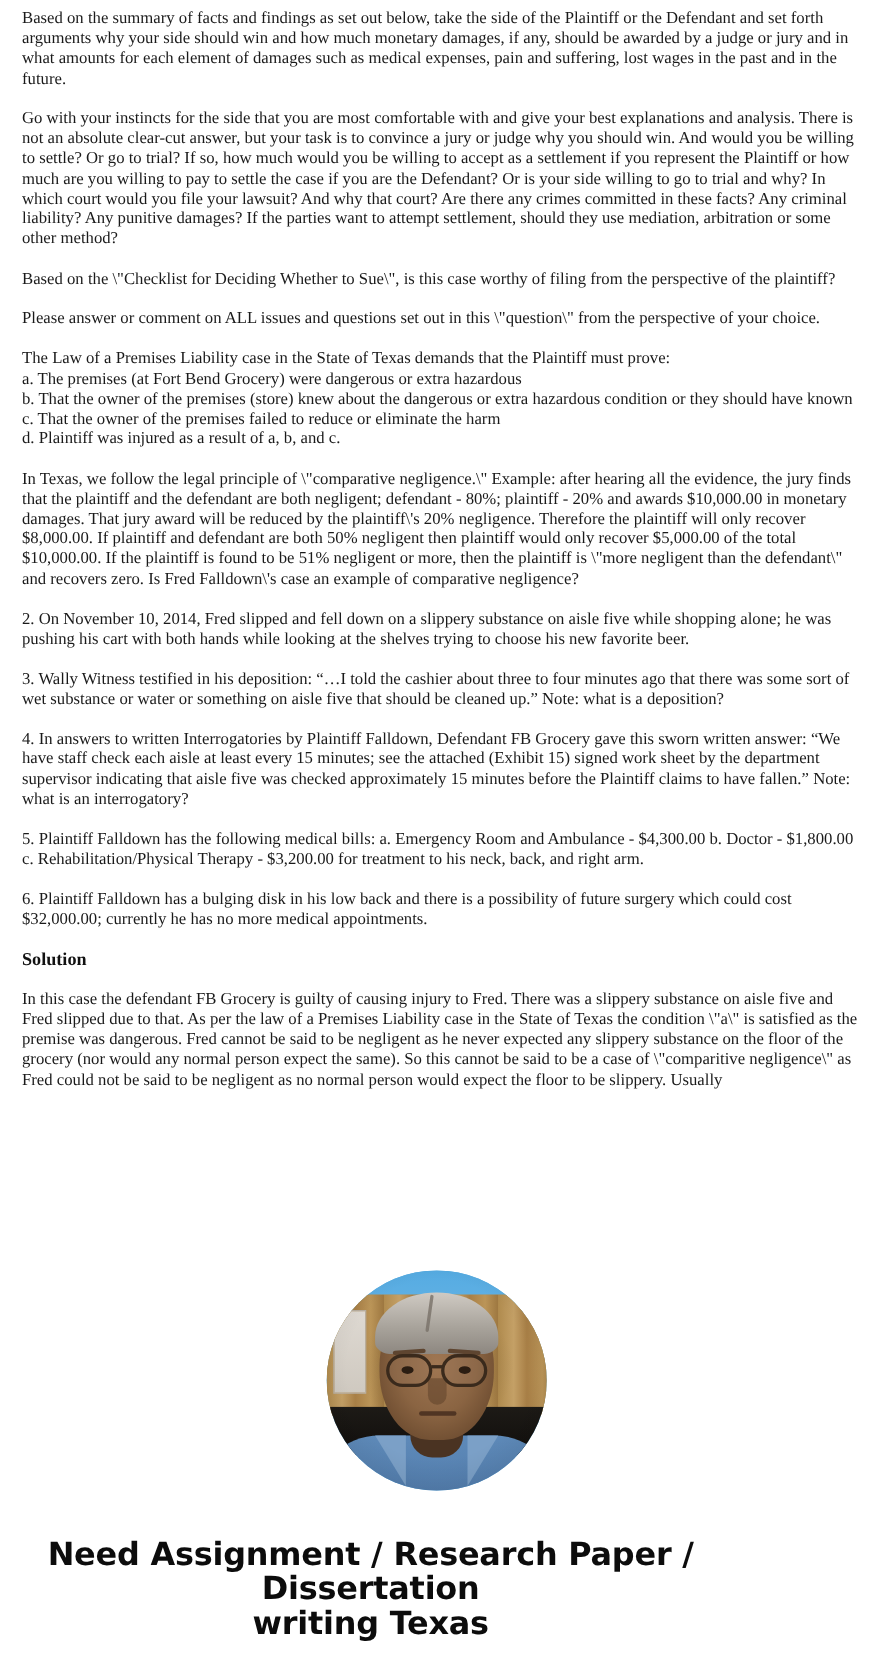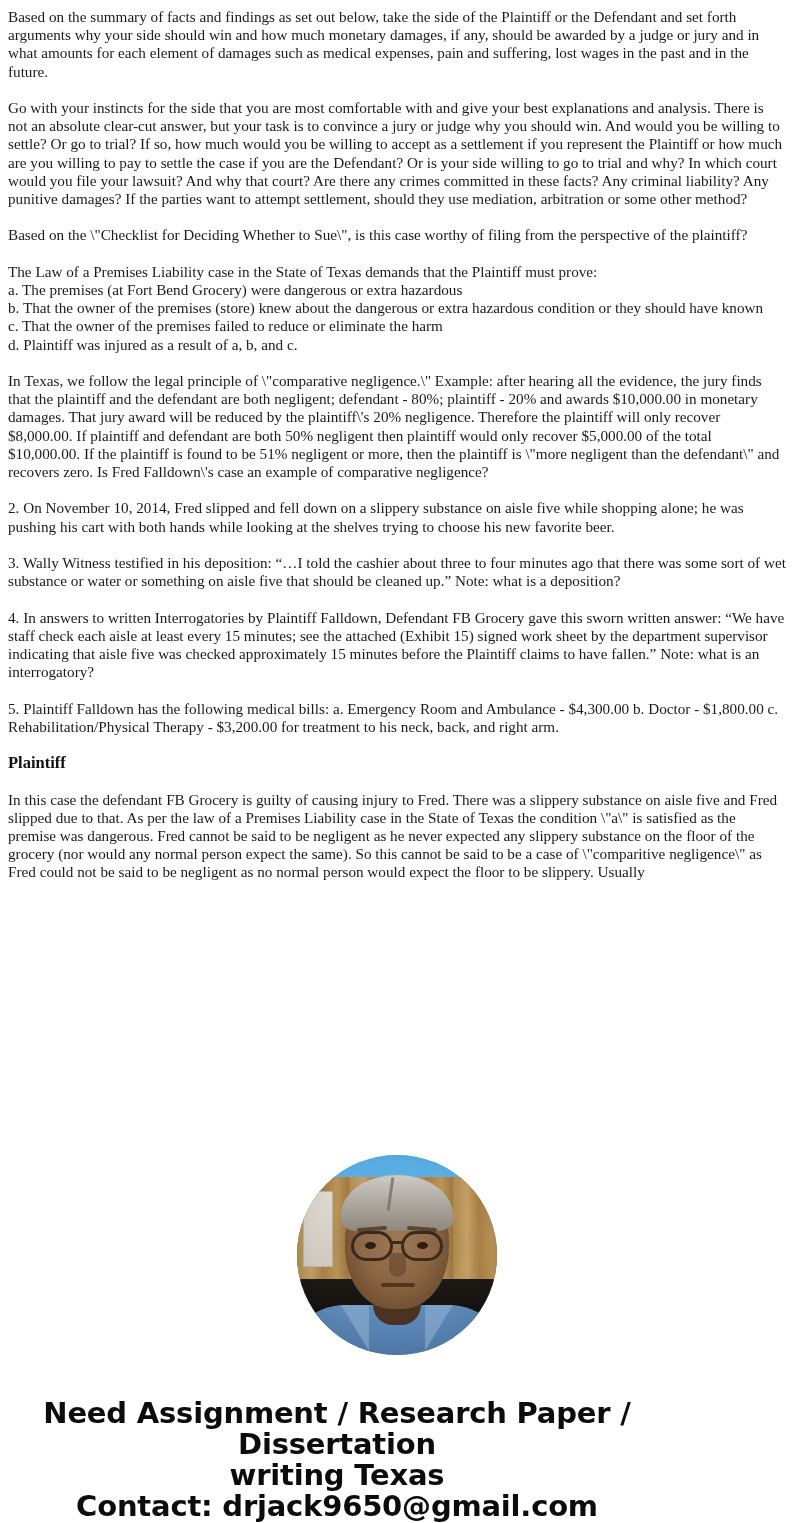--- a/index.html
+++ b/index.html
@@ -20,21 +20,21 @@
   
   #doc-clip {
     position: absolute;
     left: 0;
     top: 0;
     width: 794px;
     height: 1120px;
     overflow: hidden;
   }
   #doc-body {
-    padding: 8px 8px 0 8px;
+    padding: 8px 8px 0 20px;
     box-sizing: border-box;
     width: 794px;
   }
   .para {
     font-family: "Liberation Serif", "DejaVu Serif", serif;
     font-size: 15.2px;
     line-height: 18.2px;
     color: #1a1a1a;
     margin: 0 0 18.2px 0;
     text-align: left;
@@ -177,42 +177,44 @@
 
 <div id="doc-clip">
   <div id="doc-body">
 
     <p class="para">Based on the summary of facts and findings as set out below, take the side of the Plaintiff or the Defendant and set forth arguments why your side should win and how much monetary damages, if any, should be awarded by a judge or jury and in what amounts for each element of damages such as medical expenses, pain and suffering, lost wages in the past and in the future.</p>
 
     <p class="para">Go with your instincts for the side that you are most comfortable with and give your best explanations and analysis. There is not an absolute clear-cut answer, but your task is to convince a jury or judge why you should win. And would you be willing to settle? Or go to trial? If so, how much would you be willing to accept as a settlement if you represent the Plaintiff or how much are you willing to pay to settle the case if you are the Defendant? Or is your side willing to go to trial and why? In which court would you file your lawsuit? And why that court? Are there any crimes committed in these facts? Any criminal liability? Any punitive damages? If the parties want to attempt settlement, should they use mediation, arbitration or some other method?</p>
 
     <p class="para">Based on the \"Checklist for Deciding Whether to Sue\", is this case worthy of filing from the perspective of the plaintiff?</p>
 
+    <p class="para">Please answer or comment on ALL issues and questions set out in this \"question\" from the perspective of your choice.</p>
 
     <p class="para" style="white-space: pre-wrap;">The Law of a Premises Liability case in the State of Texas demands that the Plaintiff must prove:
 a. The premises (at Fort Bend Grocery) were dangerous or extra hazardous
 b. That the owner of the premises (store) knew about the dangerous or extra hazardous condition or they should have known
 c. That the owner of the premises failed to reduce or eliminate the harm
 d. Plaintiff was injured as a result of a, b, and c.</p>
 
     <p class="para">In Texas, we follow the legal principle of \"comparative negligence.\" Example: after hearing all the evidence, the jury finds that the plaintiff and the defendant are both negligent; defendant - 80%; plaintiff - 20% and awards $10,000.00 in monetary damages. That jury award will be reduced by the plaintiff\'s 20% negligence. Therefore the plaintiff will only recover $8,000.00. If plaintiff and defendant are both 50% negligent then plaintiff would only recover $5,000.00 of the total $10,000.00. If the plaintiff is found to be 51% negligent or more, then the plaintiff is \"more negligent than the defendant\" and recovers zero. Is Fred Falldown\'s case an example of comparative negligence?</p>
 
 
 
     <p class="para">2. On November 10, 2014, Fred slipped and fell down on a slippery substance on aisle five while shopping alone; he was pushing his cart with both hands while looking at the shelves trying to choose his new favorite beer.</p>
 
     <p class="para">3. Wally Witness testified in his deposition: “…I told the cashier about three to four minutes ago that there was some sort of wet substance or water or something on aisle five that should be cleaned up.” Note: what is a deposition?</p>
 
     <p class="para">4. In answers to written Interrogatories by Plaintiff Falldown, Defendant FB Grocery gave this sworn written answer: “We have staff check each aisle at least every 15 minutes; see the attached (Exhibit 15) signed work sheet by the department supervisor indicating that aisle five was checked approximately 15 minutes before the Plaintiff claims to have fallen.” Note: what is an interrogatory?</p>
 
     <p class="para">5. Plaintiff Falldown has the following medical bills: a. Emergency Room and Ambulance - $4,300.00 b. Doctor - $1,800.00 c. Rehabilitation/Physical Therapy - $3,200.00 for treatment to his neck, back, and right arm.</p>
 
-
-
-    <h2 class="heading">Plaintiff</h2>
+    <p class="para">6. Plaintiff Falldown has a bulging disk in his low back and there is a possibility of future surgery which could cost $32,000.00; currently he has no more medical appointments.</p>
+
+
+    <h2 class="heading">Solution</h2>
 
     <p class="para">In this case the defendant FB Grocery is guilty of causing injury to Fred. There was a slippery substance on aisle five and Fred slipped due to that. As per the law of a Premises Liability case in the State of Texas the condition \"a\" is satisfied as the premise was dangerous. Fred cannot be said to be negligent as he never expected any slippery substance on the floor of the grocery (nor would any normal person expect the same). So this cannot be said to be a case of \"comparitive negligence\" as Fred could not be said to be negligent as no normal person would expect the floor to be slippery. Usually</p>
 
   </div>
 </div>
 
 <div id="avatar-wrap">
   <div id="avatar" aria-label="profile-photo-of-tutor">
     <div class="ph-sky"></div>
     <div class="ph-wall"></div>
@@ -235,14 +237,13 @@
     <div class="ph-eye-l"></div>
     <div class="ph-eye-r"></div>
     <div class="ph-mouth"></div>
     <div class="ph-vignette"></div>
   </div>
 </div>
 
 <div id="promo">
   <div class="promo-line">Need Assignment / Research Paper / Dissertation</div>
   <div class="promo-line">writing Texas</div>
-  <div class="promo-line">Contact: drjack9650@gmail.com</div>
 </div>
 
 </body></html>

